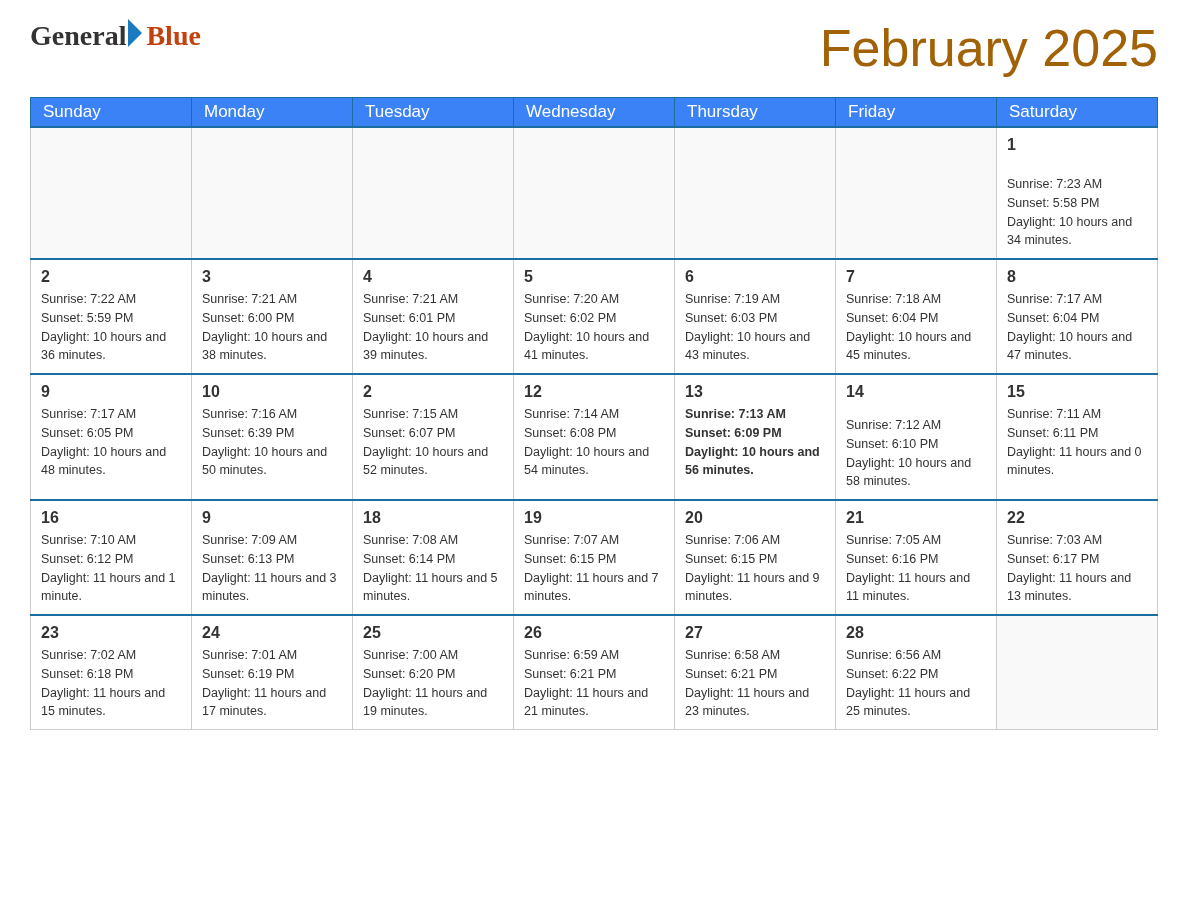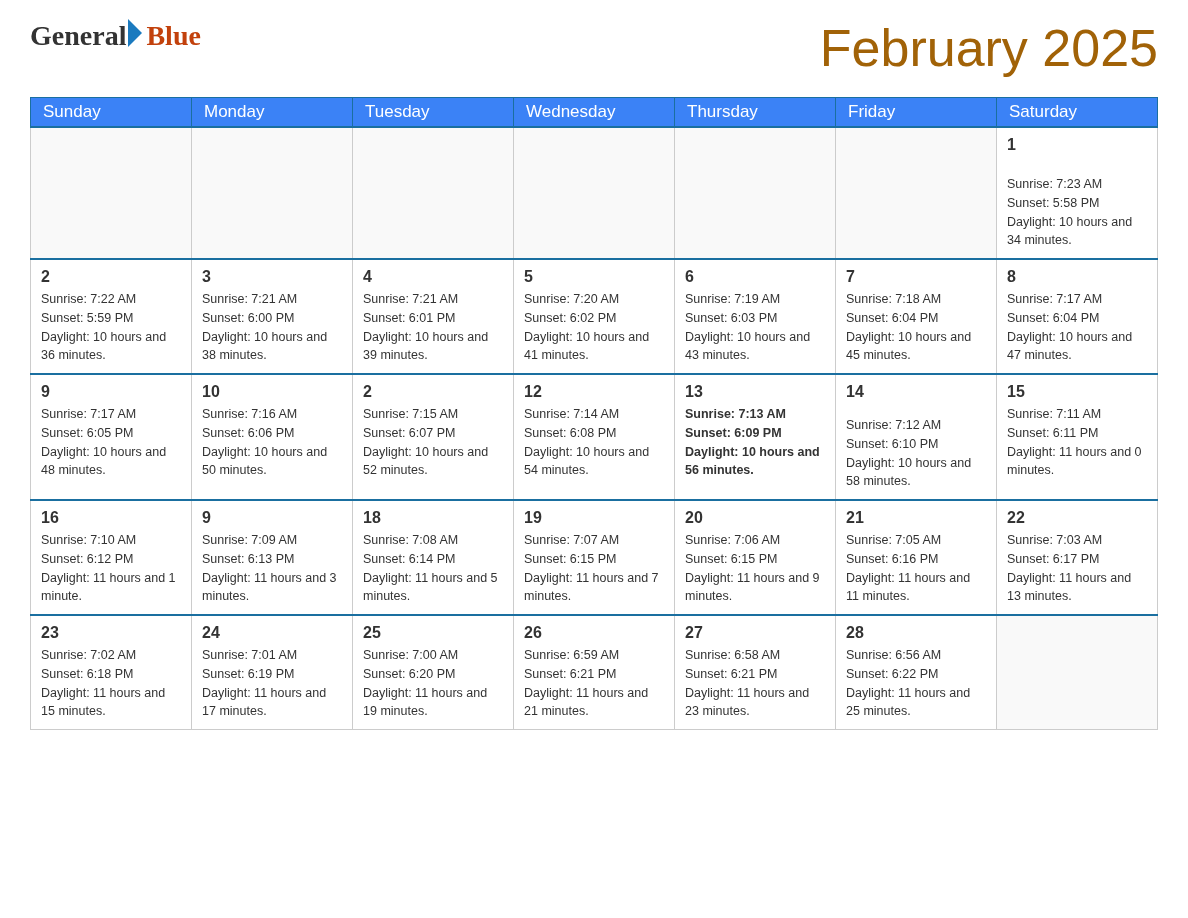--- a/index.html
+++ b/index.html
@@ -191,21 +191,21 @@
       <tr>
         <td>
           <span class="day-number">9</span>
           <div class="day-info" style="white-space: pre-line;">Sunrise: 7:17 AM
 Sunset: 6:05 PM
 Daylight: 10 hours and 48 minutes.</div>
         </td>
         <td>
           <span class="day-number">10</span>
           <div class="day-info" style="white-space: pre-line;">Sunrise: 7:16 AM
-Sunset: 6:06 PM
+Sunset: 6:39 PM
 Daylight: 10 hours and 50 minutes.</div>
         </td>
         <td>
           <span class="day-number">2</span>
           <div class="day-info" style="white-space: pre-line;">Sunrise: 7:15 AM
 Sunset: 6:07 PM
 Daylight: 10 hours and 52 minutes.</div>
         </td>
         <td>
           <span class="day-number">12</span>

